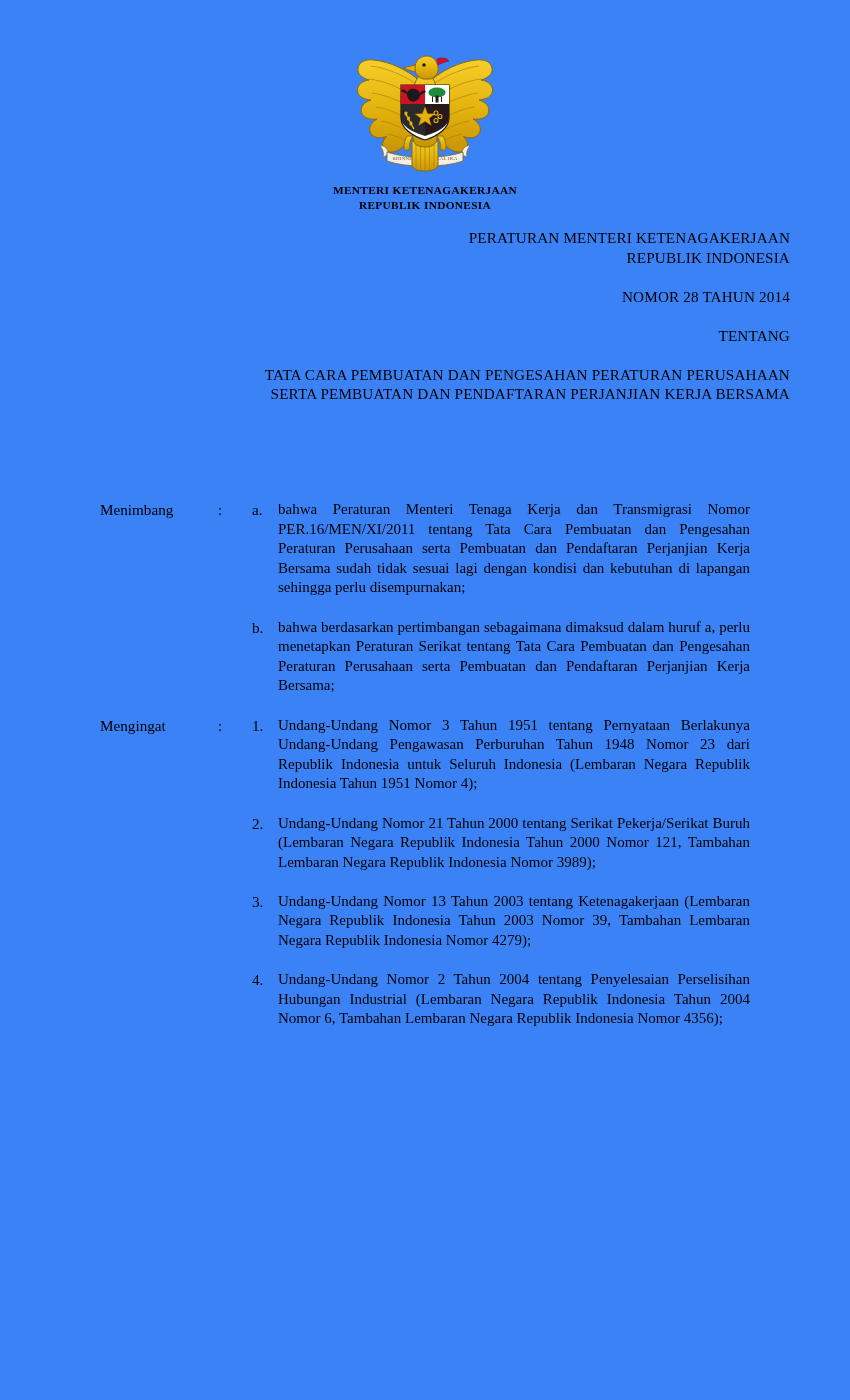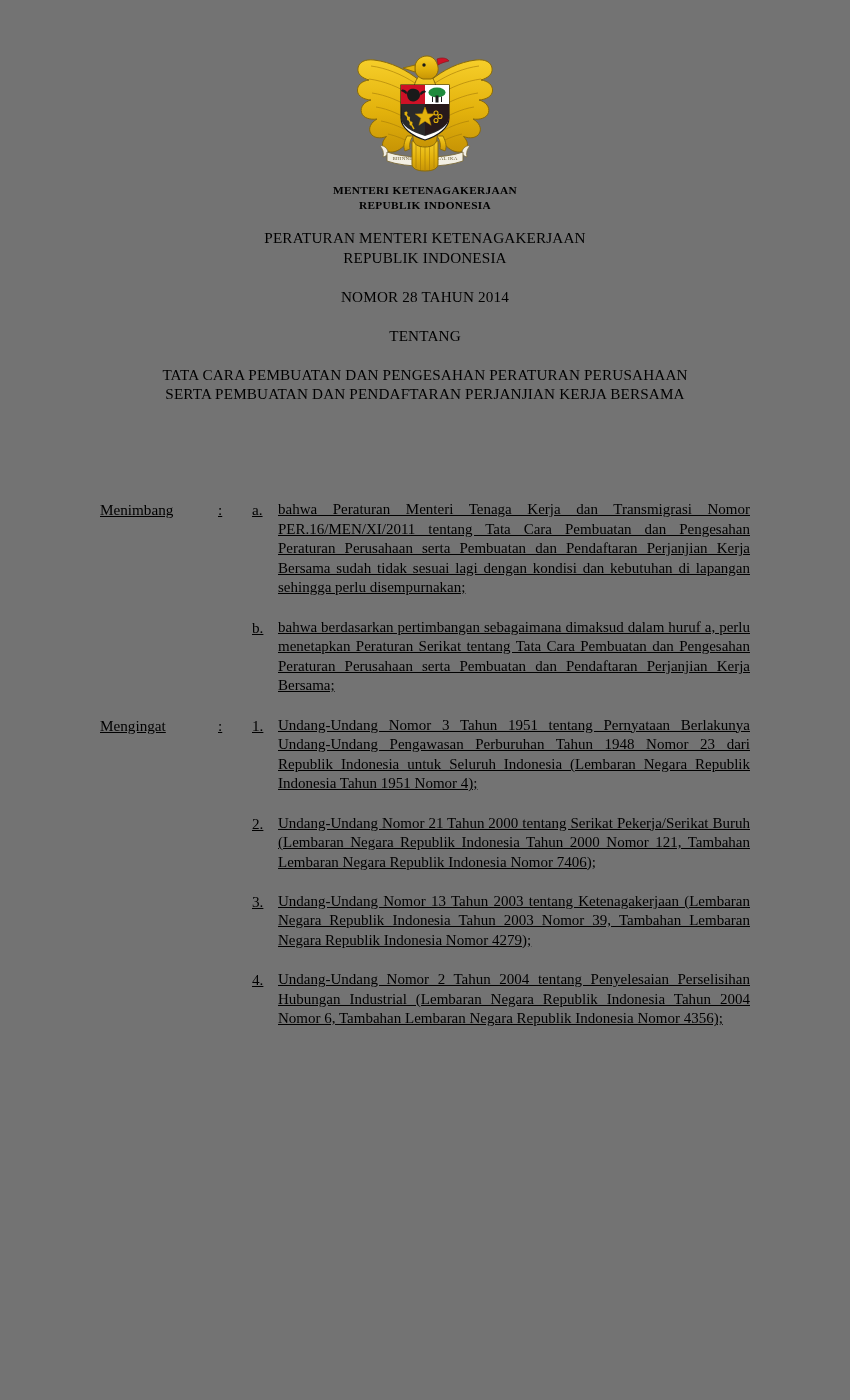--- a/index.html
+++ b/index.html
@@ -12,21 +12,21 @@
     height: 1400px;
     position: relative;
     font-family: "Liberation Serif", "DejaVu Serif", serif;
     color: #000000;
     overflow: hidden;
   }
 
   .page {
     position: absolute;
     inset: 0;
-    background: #737373;
+    background: #3b82f6;
   }
 
   
   .emblem-block {
     position: absolute;
     top: 48px;
     left: 0;
     right: 0;
     text-align: center;
   }
@@ -45,37 +45,37 @@
     color: #000;
   }
   .ministry-wrap { margin-top: 9px; }
 
   
   .title-block {
     position: absolute;
     top: 228px;
     left: 60px;
     right: 60px;
-    text-align: center;
+    text-align: right;
   }
   .t-line {
     font-size: 15.2px;
     line-height: 19.6px;
     letter-spacing: 0.15px;
   }
   .gap-sm { height: 19.5px; }
 
   
   .clauses {
     position: absolute;
     top: 500px;
     left: 100px;
     width: 650px;
   }
-  .clause-group { position: relative; text-decoration: underline; }
+  .clause-group { position: relative; }
   .clause-row {
     display: flex;
     align-items: flex-start;
   }
   .c-label {
     width: 118px;
     flex: 0 0 118px;
     font-size: 15.2px;
     line-height: 19.6px;
   }
@@ -313,21 +313,21 @@
 
           <div class="c-item">
             <div class="c-marker">1.</div>
             <div class="c-text">Undang-Undang Nomor 3 Tahun 1951 tentang Pernyataan Berlakunya Undang-Undang Pengawasan Perburuhan Tahun 1948 Nomor 23 dari Republik Indonesia untuk Seluruh Indonesia (Lembaran Negara Republik Indonesia Tahun 1951 Nomor 4);</div>
           </div>
 
           <div class="item-gap"></div>
 
           <div class="c-item">
             <div class="c-marker">2.</div>
-            <div class="c-text">Undang-Undang Nomor 21 Tahun 2000 tentang Serikat Pekerja/Serikat Buruh (Lembaran Negara Republik Indonesia Tahun 2000 Nomor 121, Tambahan Lembaran Negara Republik Indonesia Nomor 7406);</div>
+            <div class="c-text">Undang-Undang Nomor 21 Tahun 2000 tentang Serikat Pekerja/Serikat Buruh (Lembaran Negara Republik Indonesia Tahun 2000 Nomor 121, Tambahan Lembaran Negara Republik Indonesia Nomor 3989);</div>
           </div>
 
           <div class="item-gap"></div>
 
           <div class="c-item">
             <div class="c-marker">3.</div>
             <div class="c-text">Undang-Undang Nomor 13 Tahun 2003 tentang Ketenagakerjaan (Lembaran Negara Republik Indonesia Tahun 2003 Nomor 39, Tambahan Lembaran Negara Republik Indonesia Nomor 4279);</div>
           </div>
 
           <div class="item-gap"></div>

